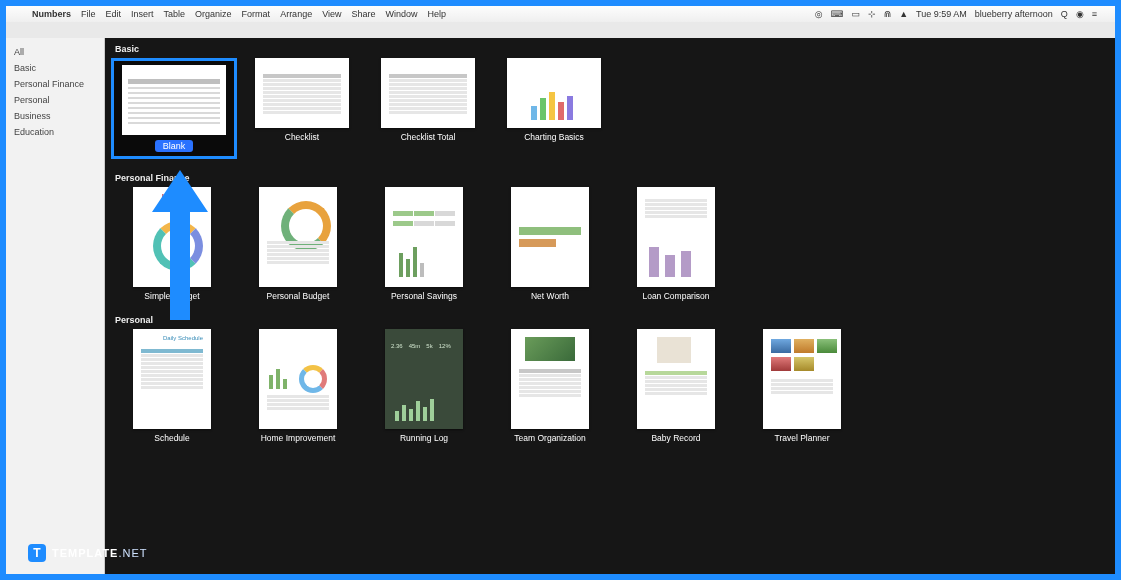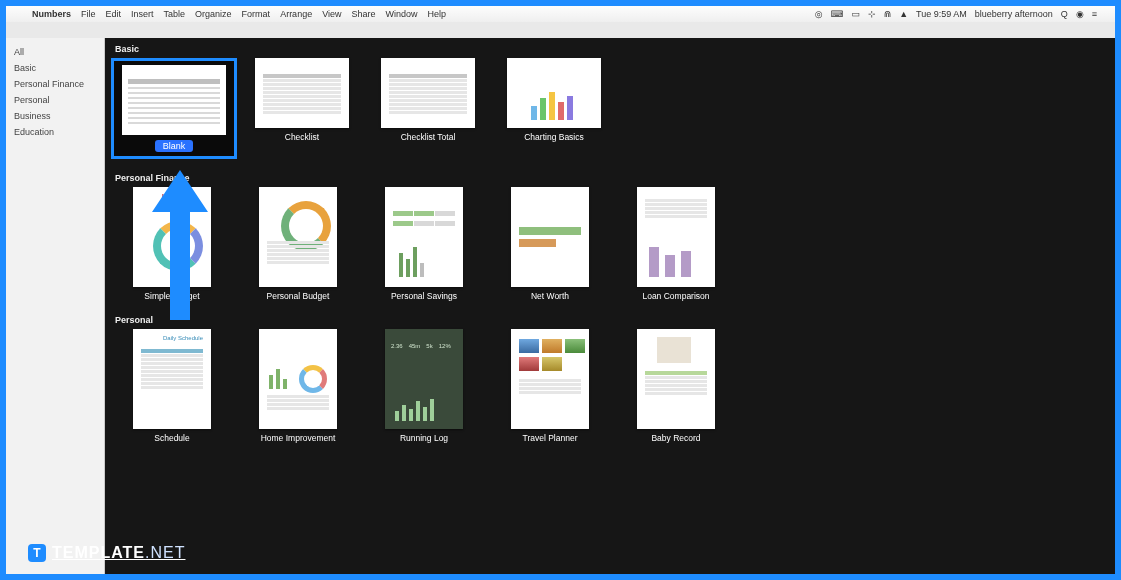--- a/index.html
+++ b/index.html
@@ -46,21 +46,21 @@
   .tbl .h{background:#c7c7c7;height:4px;}
   .bbar{position:absolute;left:8px;right:8px;display:flex;gap:1px;}
   .bbar span{flex:1;height:5px;}
   .imgrow{position:absolute;display:flex;gap:3px;}
   .imgrow span{width:20px;height:14px;}
   
   .arrow{position:absolute;left:150px;top:170px;pointer-events:none;}
   
   .watermark{position:absolute;left:28px;bottom:18px;display:flex;align-items:center;gap:6px;}
   .wm-icon{width:18px;height:18px;border-radius:4px;background:#1e8cff;color:#fff;display:flex;align-items:center;justify-content:center;font-weight:bold;font-size:12px;}
-  .wm-text{color:#fff;font-weight:700;letter-spacing:1px;font-size:16px;text-decoration:underline;}
+  .wm-text{color:#fff;font-weight:700;letter-spacing:1px;font-size:11px;}
   .wm-text .net{color:#cfe2ff;font-weight:400;}
 </style>
 </head>
 <body>
 
 <div class="frame">
   <div class="inner">
 
     <div class="menubar">
       <span class="apple"></span>
@@ -304,51 +304,66 @@
                   <span style="height:12px;background:#9fcf9a"></span>
                   <span style="height:20px;background:#9fcf9a"></span>
                   <span style="height:14px;background:#9fcf9a"></span>
                   <span style="height:22px;background:#9fcf9a"></span>
                 </div>
             </div>
             <div class="cap">Running Log</div>
           </div>
           <div class="cell">
             <div class="thumb thumb-sq">
+              <div style="position:absolute;top:8px;left:14px;right:14px;height:24px;background:linear-gradient(135deg,#6a9c5a,#3a6a3a)"></div>
+              <div class="tbl" style="top:40px">
+                  <div class="h"></div>
+                  <div></div>
+                  <div></div>
+                  <div></div>
+                  <div></div>
+                  <div></div>
+                  <div></div>
+                </div>
+            </div>
+            <div class="cap">Team Organization</div>
+          </div>
+          <div class="cell">
+            <div class="thumb thumb-sq">
+              <div style="position:absolute;top:8px;left:20px;width:34px;height:26px;background:#e9e2d5"></div>
+              <div class="tbl" style="top:42px">
+                  <div class="h" style="background:#b7d89a"></div>
+                  <div></div>
+                  <div></div>
+                  <div></div>
+                  <div></div>
+                  <div></div>
+                </div>
+            </div>
+            <div class="cap">Baby Record</div>
+          </div>
+          <div class="cell">
+            <div class="thumb thumb-sq">
               <div class="imgrow" style="top:10px;left:8px">
                   <span style="background:linear-gradient(#6fa8e0,#3a6aa0)"></span>
                   <span style="background:linear-gradient(#e0b060,#c07a2a)"></span>
                   <span style="background:linear-gradient(#8ac07a,#4a8a3a)"></span>
                 </div>
               <div class="imgrow" style="top:28px;left:8px">
                   <span style="background:linear-gradient(#e07a7a,#a03a3a)"></span>
                   <span style="background:linear-gradient(#d6c66a,#a68a2a)"></span>
                 </div>
               <div class="tbl" style="top:50px">
                   <div></div>
                   <div></div>
                   <div></div>
                   <div></div>
                 </div>
             </div>
             <div class="cap">Travel Planner</div>
-          </div>
-          <div class="cell">
-            <div class="thumb thumb-sq">
-              <div style="position:absolute;top:8px;left:20px;width:34px;height:26px;background:#e9e2d5"></div>
-              <div class="tbl" style="top:42px">
-                  <div class="h" style="background:#b7d89a"></div>
-                  <div></div>
-                  <div></div>
-                  <div></div>
-                  <div></div>
-                  <div></div>
-                </div>
-            </div>
-            <div class="cap">Baby Record</div>
           </div>
 
         </div>
 
       </div>
     </div>
   </div>
 
   <svg class="arrow" width="60" height="160">
     <polygon points="30,0 58,42 40,42 40,150 20,150 20,42 2,42" fill="#1e8cff"></polygon>

